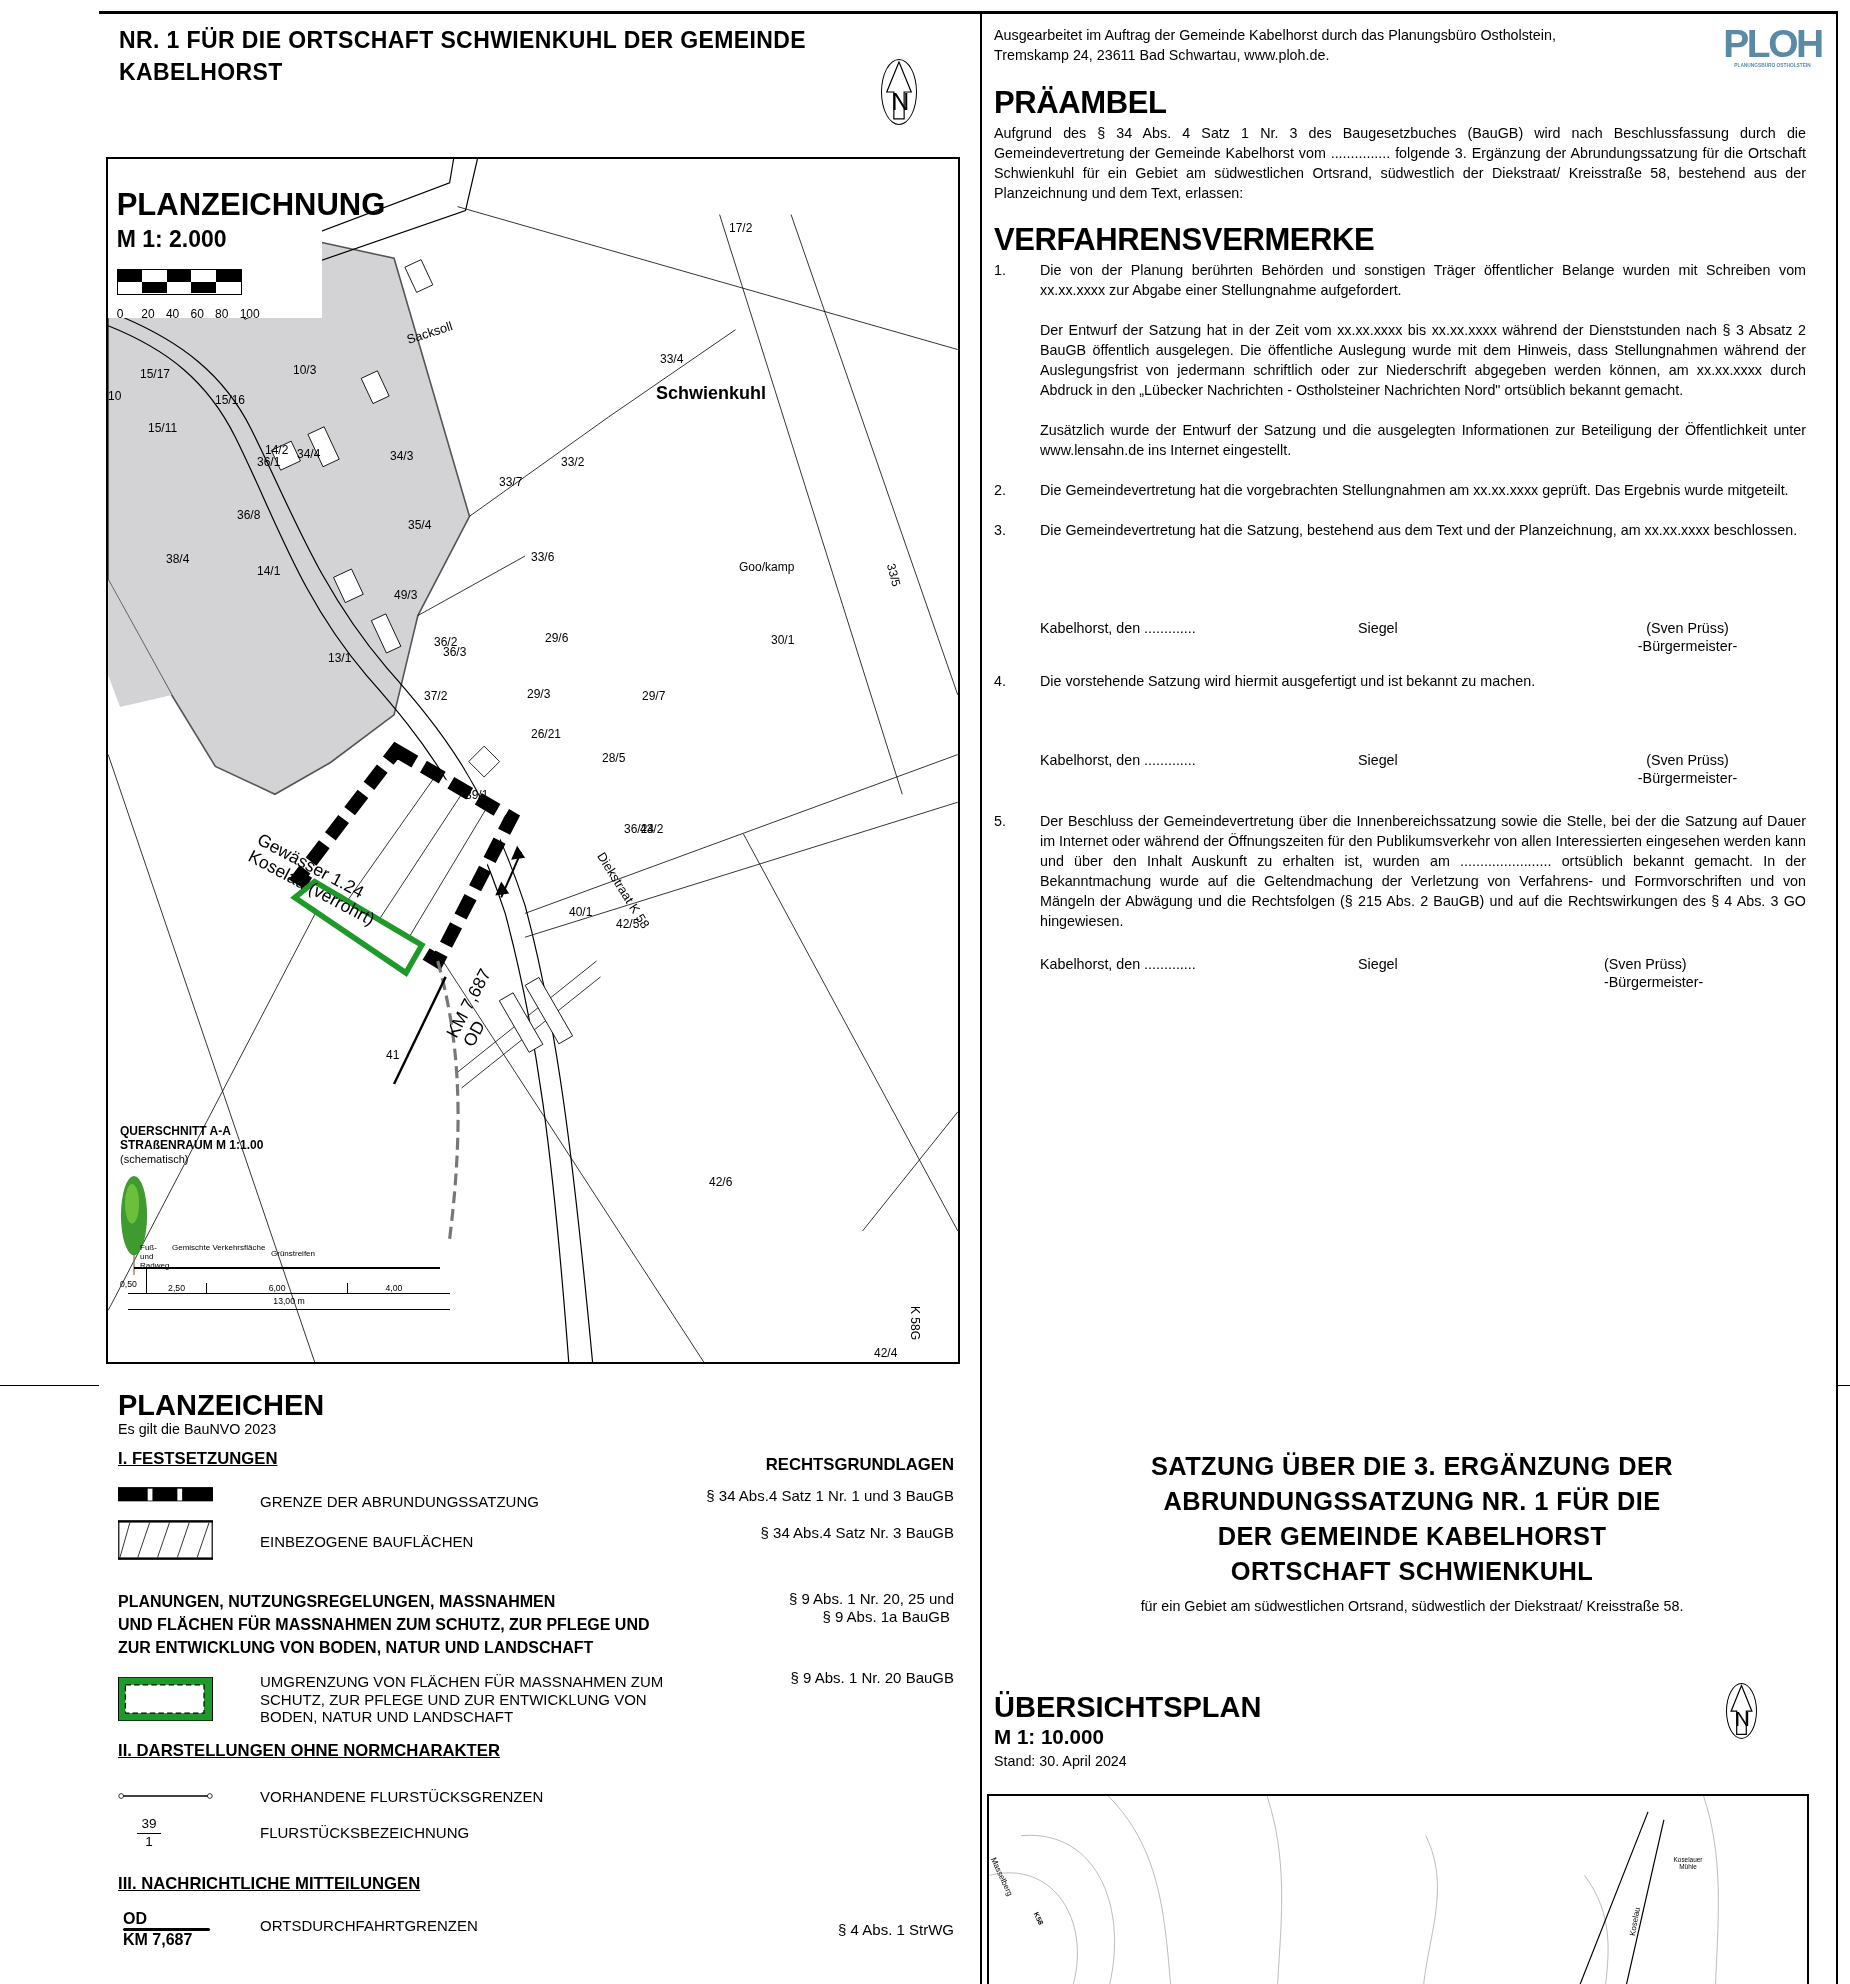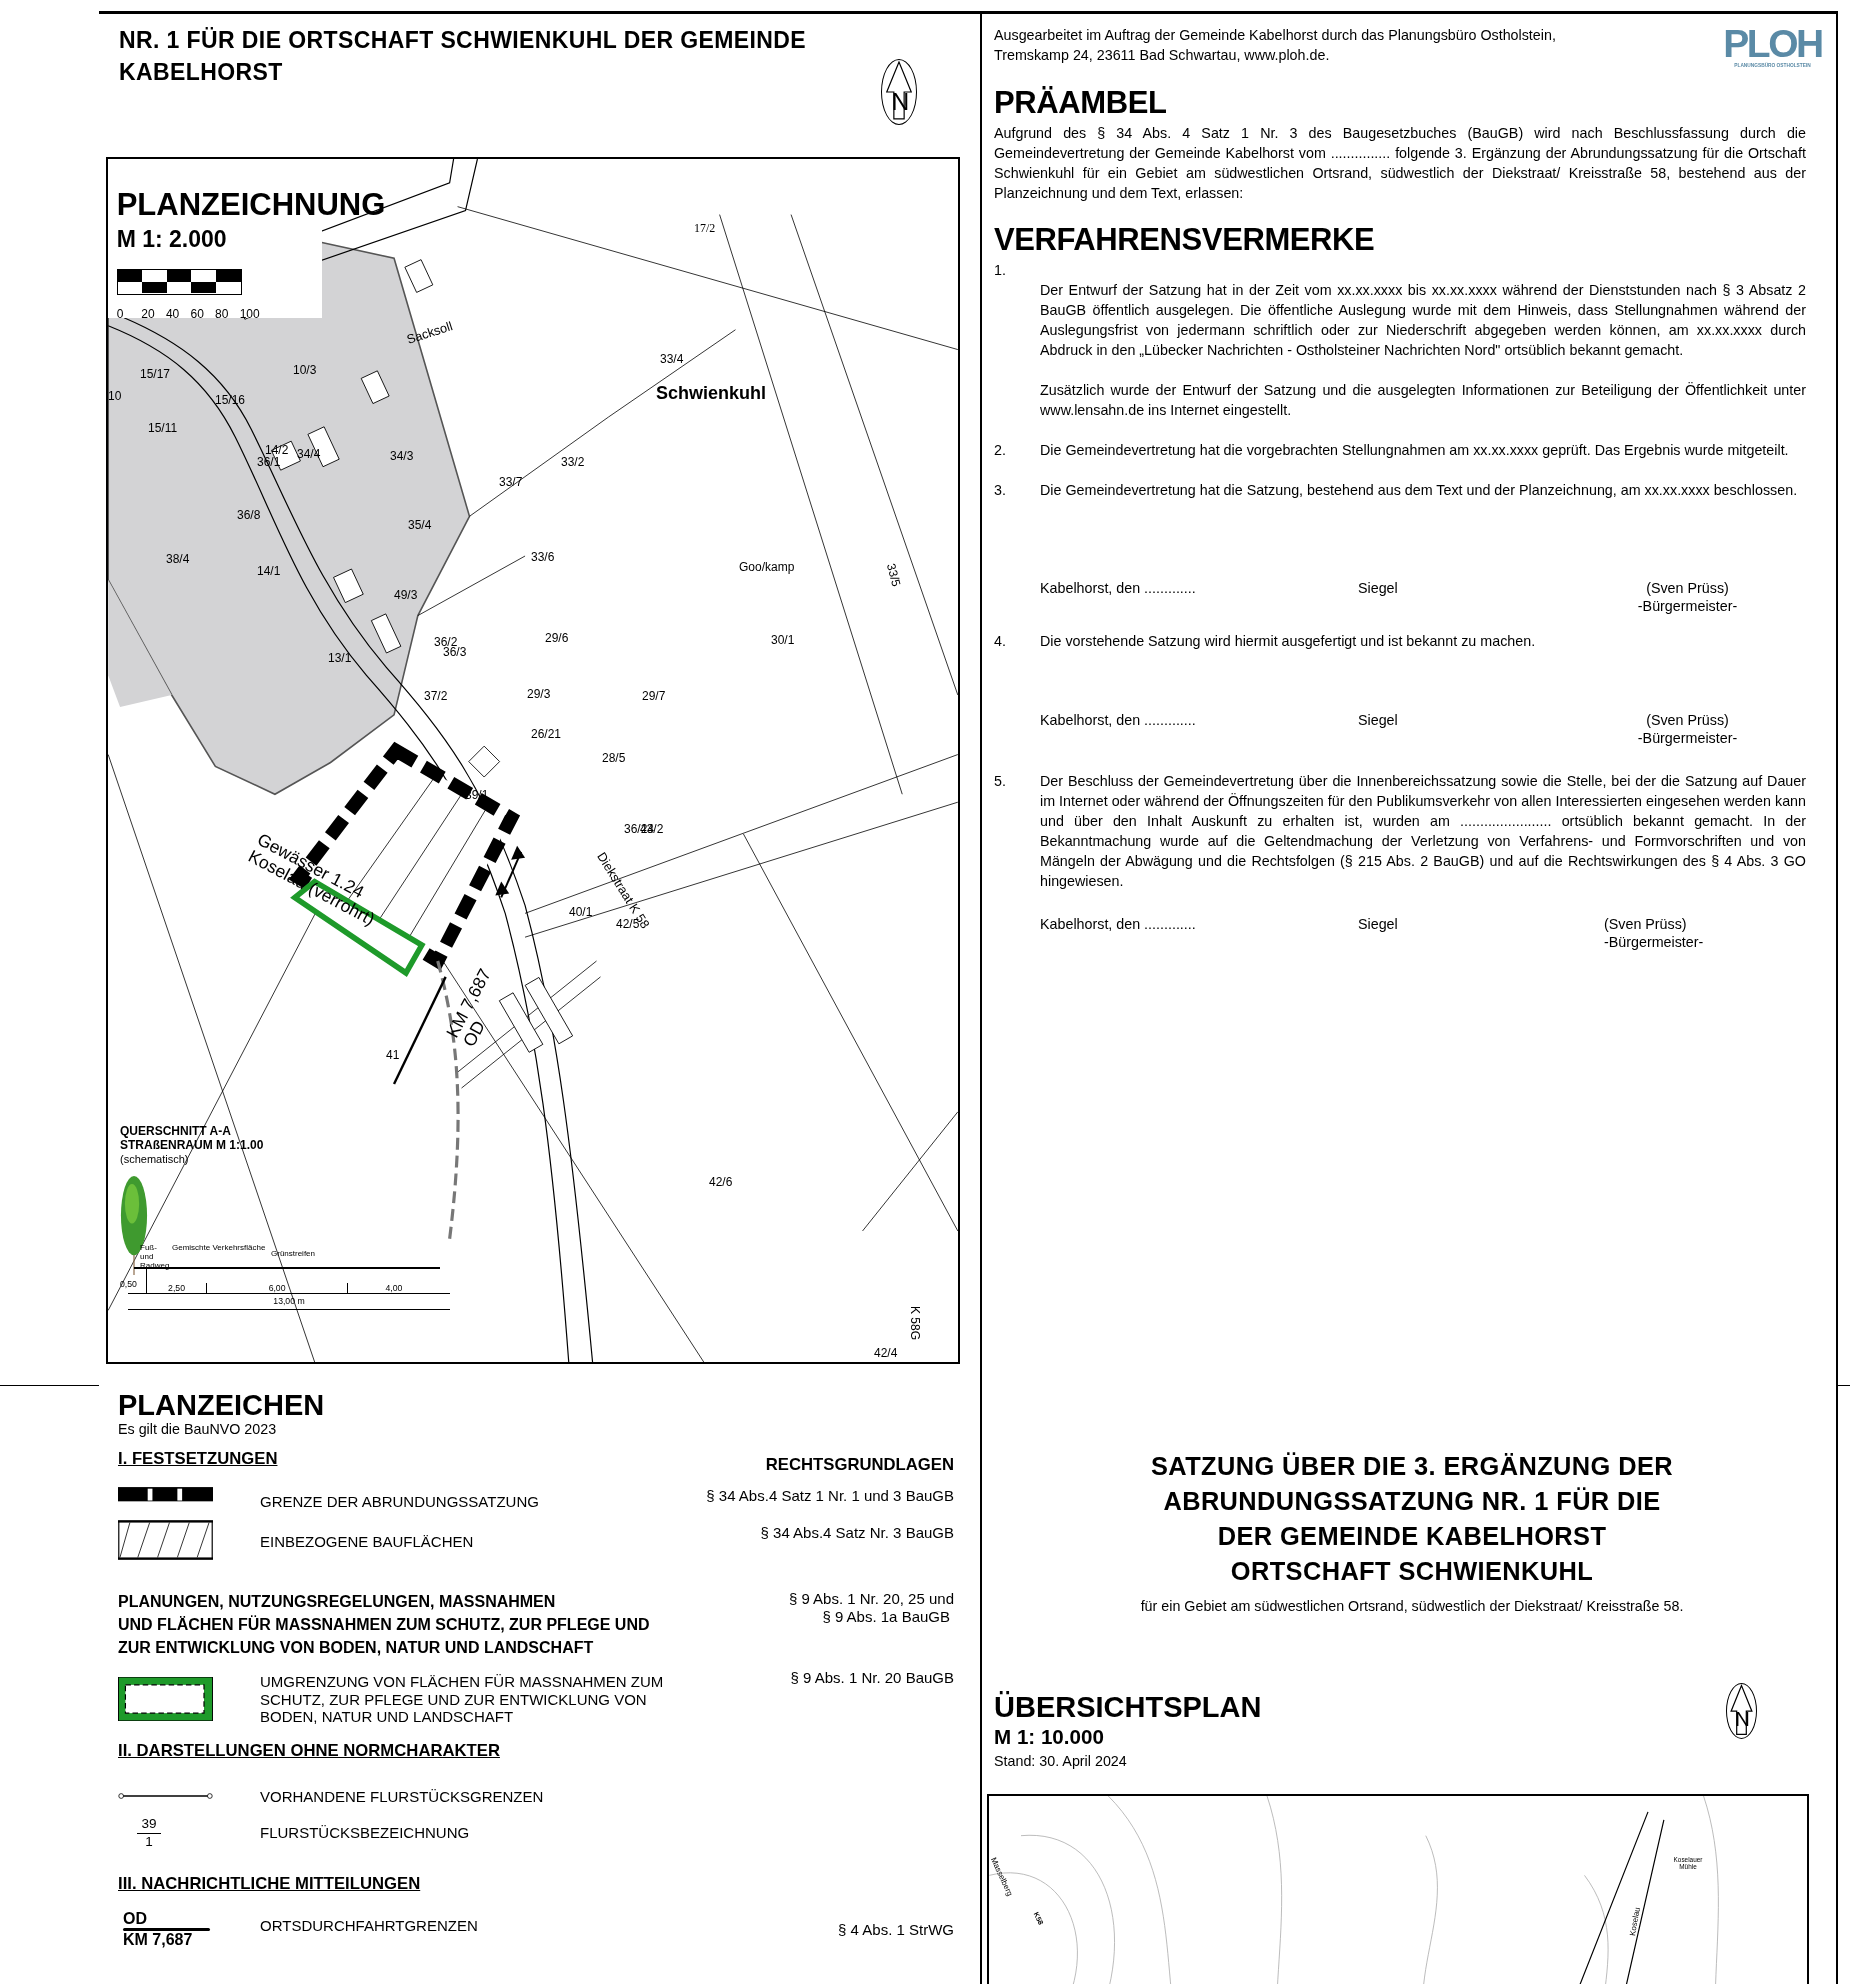--- a/index.html
+++ b/index.html
@@ -49,20 +49,21 @@
 
 <div class="abs" style="left:994px;top:83px;width:812px;">
   <div class="sec-h" style="line-height:40px;">PRÄAMBEL</div>
   <div class="body-t">Aufgrund des § 34 Abs. 4 Satz 1 Nr. 3 des Baugesetzbuches (BauGB) wird nach Beschlussfassung durch die Gemeindevertretung der Gemeinde Kabelhorst vom ............... folgende 3. Ergänzung der Abrundungssatzung für die Ortschaft Schwienkuhl für ein Gebiet am südwestlichen Ortsrand, südwestlich der Diekstraat/ Kreisstraße 58, bestehend aus der Planzeichnung und dem Text, erlassen:</div>
 </div>
 
 <div class="abs" style="left:994px;top:220px;width:812px;">
   <div class="sec-h" style="line-height:40px;">VERFAHRENSVERMERKE</div>
   <div class="vv-item">
     <span class="vv-num">1.</span>
+    <div>Die von der Planung berührten Behörden und sonstigen Träger öffentlicher Belange wurden mit Schreiben vom xx.xx.xxxx zur Abgabe einer Stellungnahme aufgefordert.</div>
     <div style="height:20px"></div>
     <div>Der Entwurf der Satzung hat in der Zeit vom xx.xx.xxxx bis xx.xx.xxxx während der Dienststunden nach § 3 Absatz 2 BauGB öffentlich ausgelegen. Die öffentliche Auslegung wurde mit dem Hinweis, dass Stellungnahmen während der Auslegungsfrist von jedermann schriftlich oder zur Niederschrift abgegeben werden können, am xx.xx.xxxx durch Abdruck in den „Lübecker Nachrichten - Ostholsteiner Nachrichten Nord"  ortsüblich bekannt gemacht.</div>
     <div style="height:20px"></div>
     <div>Zusätzlich wurde der Entwurf der Satzung und die ausgelegten Informationen zur Beteiligung der Öffentlichkeit unter  www.lensahn.de  ins Internet eingestellt.</div>
   </div>
   <div style="height:20px"></div>
   <div class="vv-item">
     <span class="vv-num">2.</span>
     <div>Die Gemeindevertretung hat die vorgebrachten Stellungnahmen am xx.xx.xxxx geprüft. Das Ergebnis wurde mitgeteilt.</div>
   </div>
@@ -205,21 +206,21 @@
   <div class="abs" style="left:814px;top:1147px;font-size:12px;transform:rotate(90deg);transform-origin:left top;">K 58G</div>
   <div class="abs" style="left:155px;top:671px;font-size:17.5px;transform:rotate(28deg);transform-origin:left top;line-height:19px;">
     <div>Gewässer 1.24</div>
     <div>Koselau (verrohrt)</div>
   </div>
   <div class="abs" style="left:335px;top:873px;font-size:17.5px;transform:rotate(-62deg);transform-origin:left top;line-height:19px;">
     <div>KM 7,687</div>
     <div>OD</div>
   </div>
 
-  <span class="parcel" style="left:586px;top:62px;font-family:Liberation Serif, serif;">17/2</span>
+  <span class="parcel" style="left:621px;top:62px;">17/2</span>
   <span class="parcel" style="left:552px;top:193px;">33/4</span>
   <span class="parcel" style="left:185px;top:204px;">10/3</span>
   <span class="parcel" style="left:32px;top:208px;">15/17</span>
   <span class="parcel" style="left:0px;top:230px;">10</span>
   <span class="parcel" style="left:107px;top:234px;">15/16</span>
   <span class="parcel" style="left:40px;top:262px;">15/11</span>
   <span class="parcel" style="left:157px;top:284px;">14/2</span>
   <span class="parcel" style="left:149px;top:296px;">36/1</span>
   <span class="parcel" style="left:189px;top:288px;">34/4</span>
   <span class="parcel" style="left:282px;top:290px;">34/3</span>

